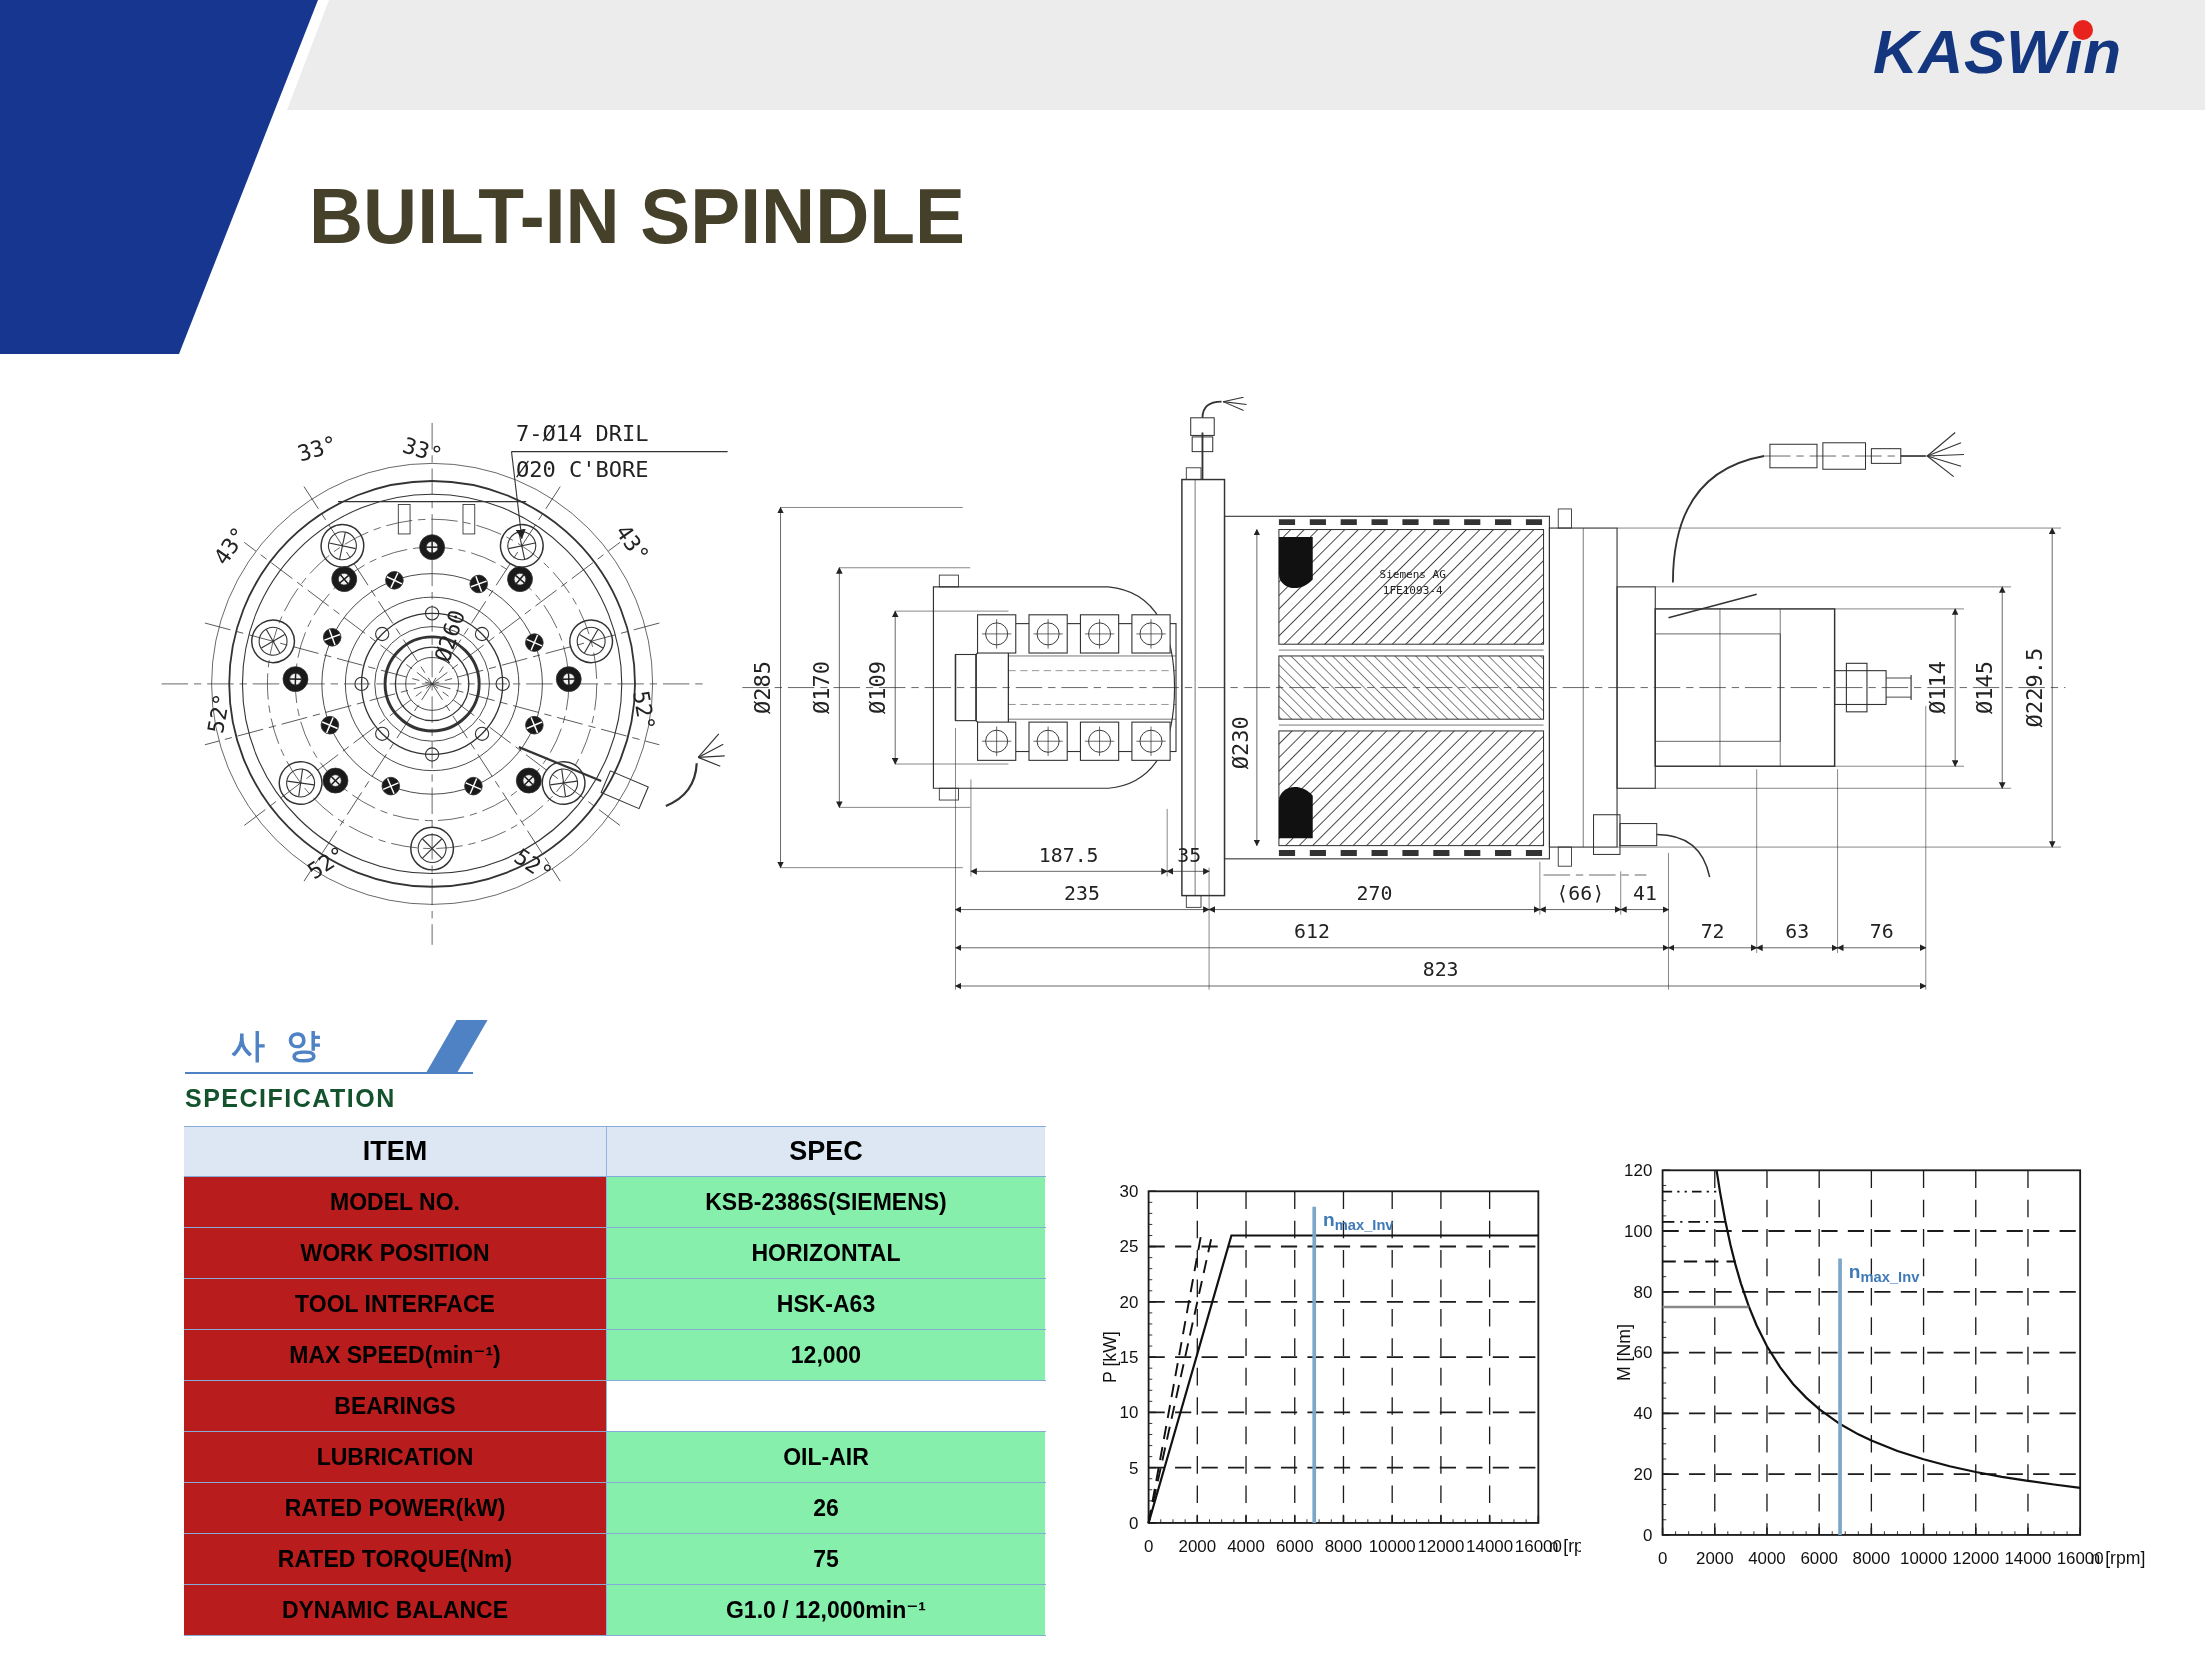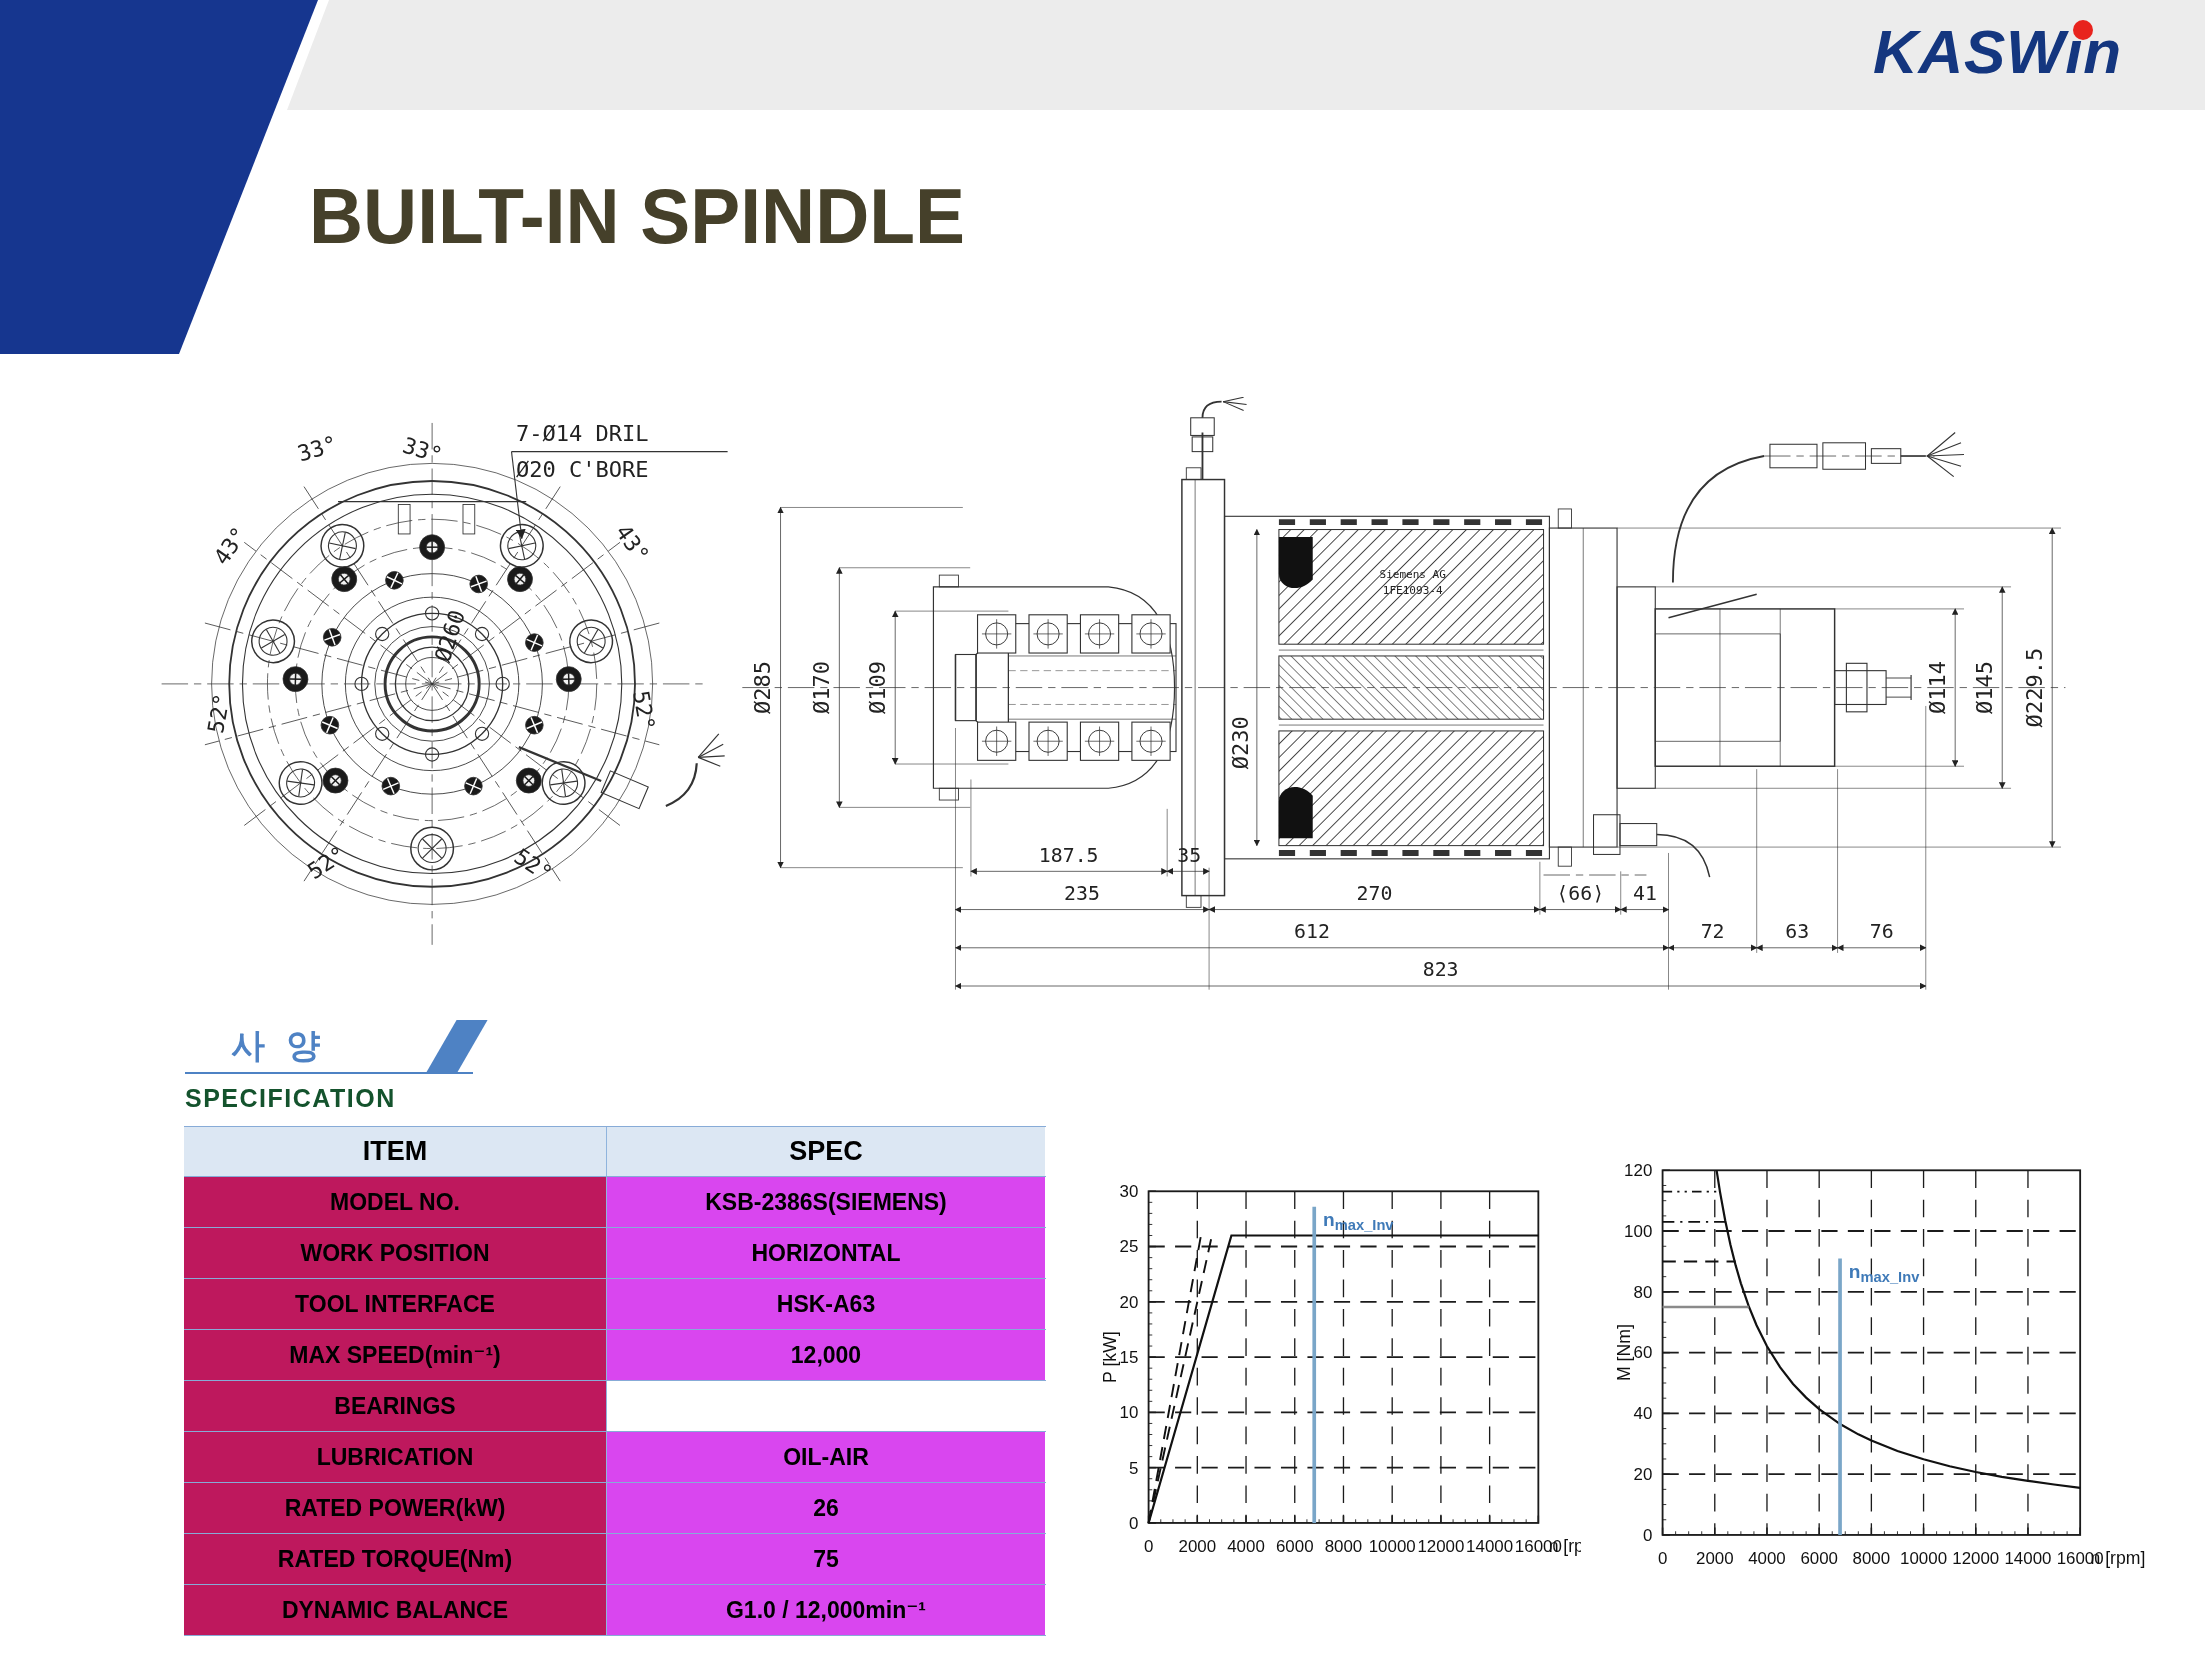--- a/index.html
+++ b/index.html
@@ -30,22 +30,22 @@
   
   #spec-kor{left:187px;top:1023px;font-size:34px;font-weight:700;color:#4e82c4;letter-spacing:5.9px;margin-left:44px;}
   #spec-underline{left:185px;top:1072px;width:288px;height:2.2px;background:#4e82c4;}
   #spec-slash{left:441px;top:1020px;width:31px;height:54px;background:#4e82c4;transform:skewX(-30deg);}
   #spec-eng{left:185px;top:1084px;font-size:25px;font-weight:700;color:#14532d;letter-spacing:1.5px;}
   
   #spec-table{left:184px;top:1126px;width:862px;border-top:1.5px solid #87abd7;}
   .tr{display:flex;border-bottom:1.5px solid #87abd7;}
   .td{box-sizing:border-box;display:flex;align-items:center;justify-content:center;
       font-weight:700;color:#000;text-align:center;}
-  .td.item{width:423px;background:#be185d;border-right:0.7px solid #8fb4dd;font-size:23px;height:50px;}
-  .td.spec{width:438px;background:#d946ef;font-size:23px;height:50px;}
+  .td.item{width:423px;background:#b91c1c;border-right:0.7px solid #8fb4dd;font-size:23px;height:50px;}
+  .td.spec{width:438px;background:#86efac;font-size:23px;height:50px;}
   .tr.head .td{background:#dce7f3;font-size:27px;height:49px;}
   
   #chart-0{left:1103px;top:1175px;}
   #chart-1{left:1617px;top:1154px;}
   svg text{font-family:"Liberation Sans","DejaVu Sans",sans-serif;}
 </style>
 </head>
 <body>
 
 <div id="top-band" class="abs"></div>

